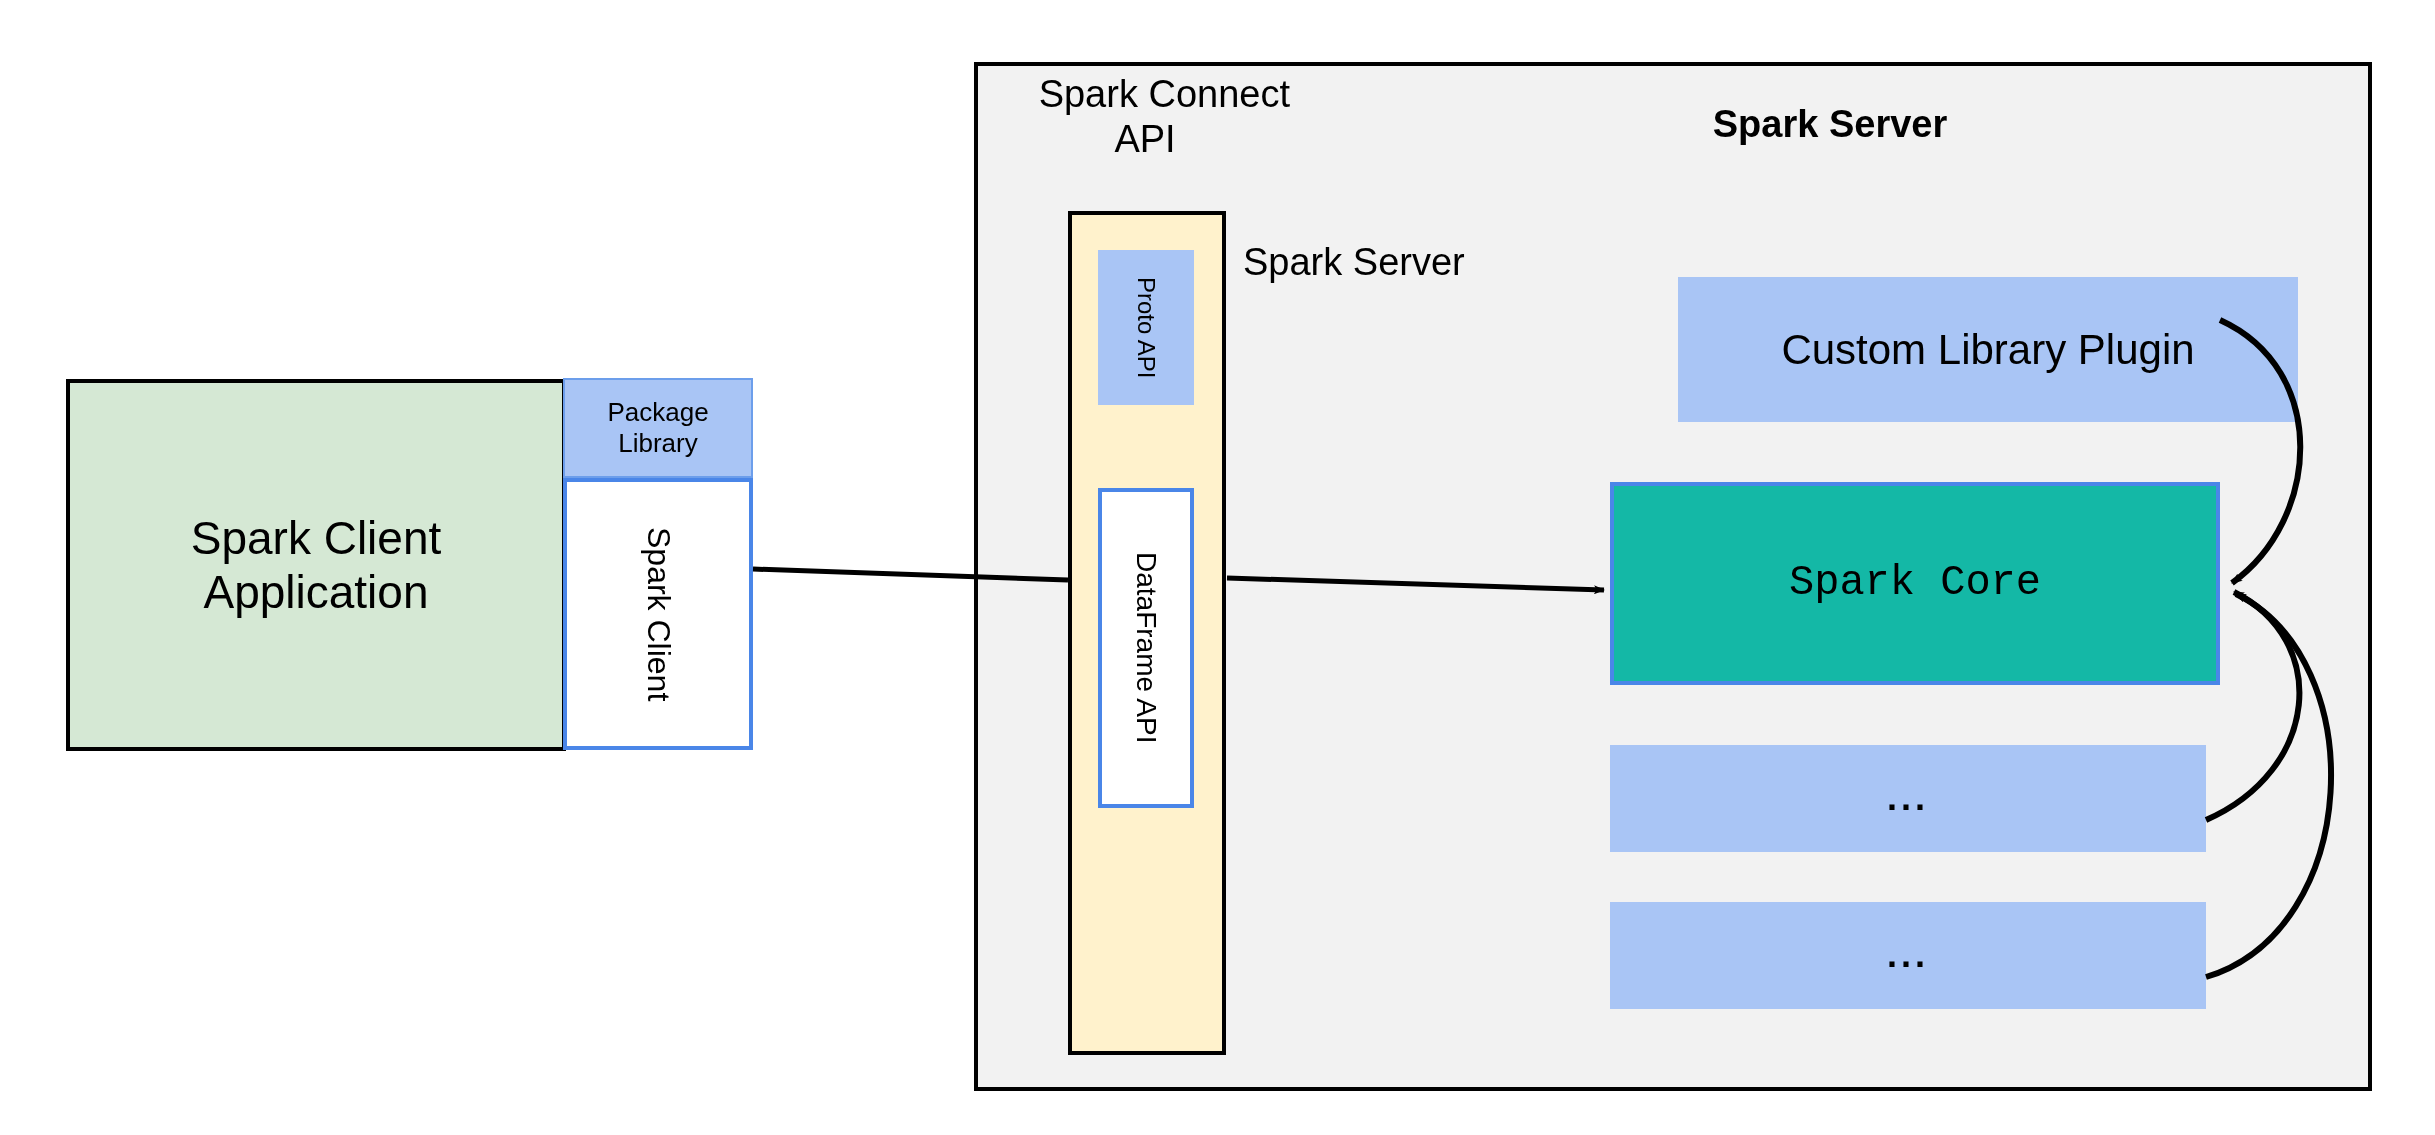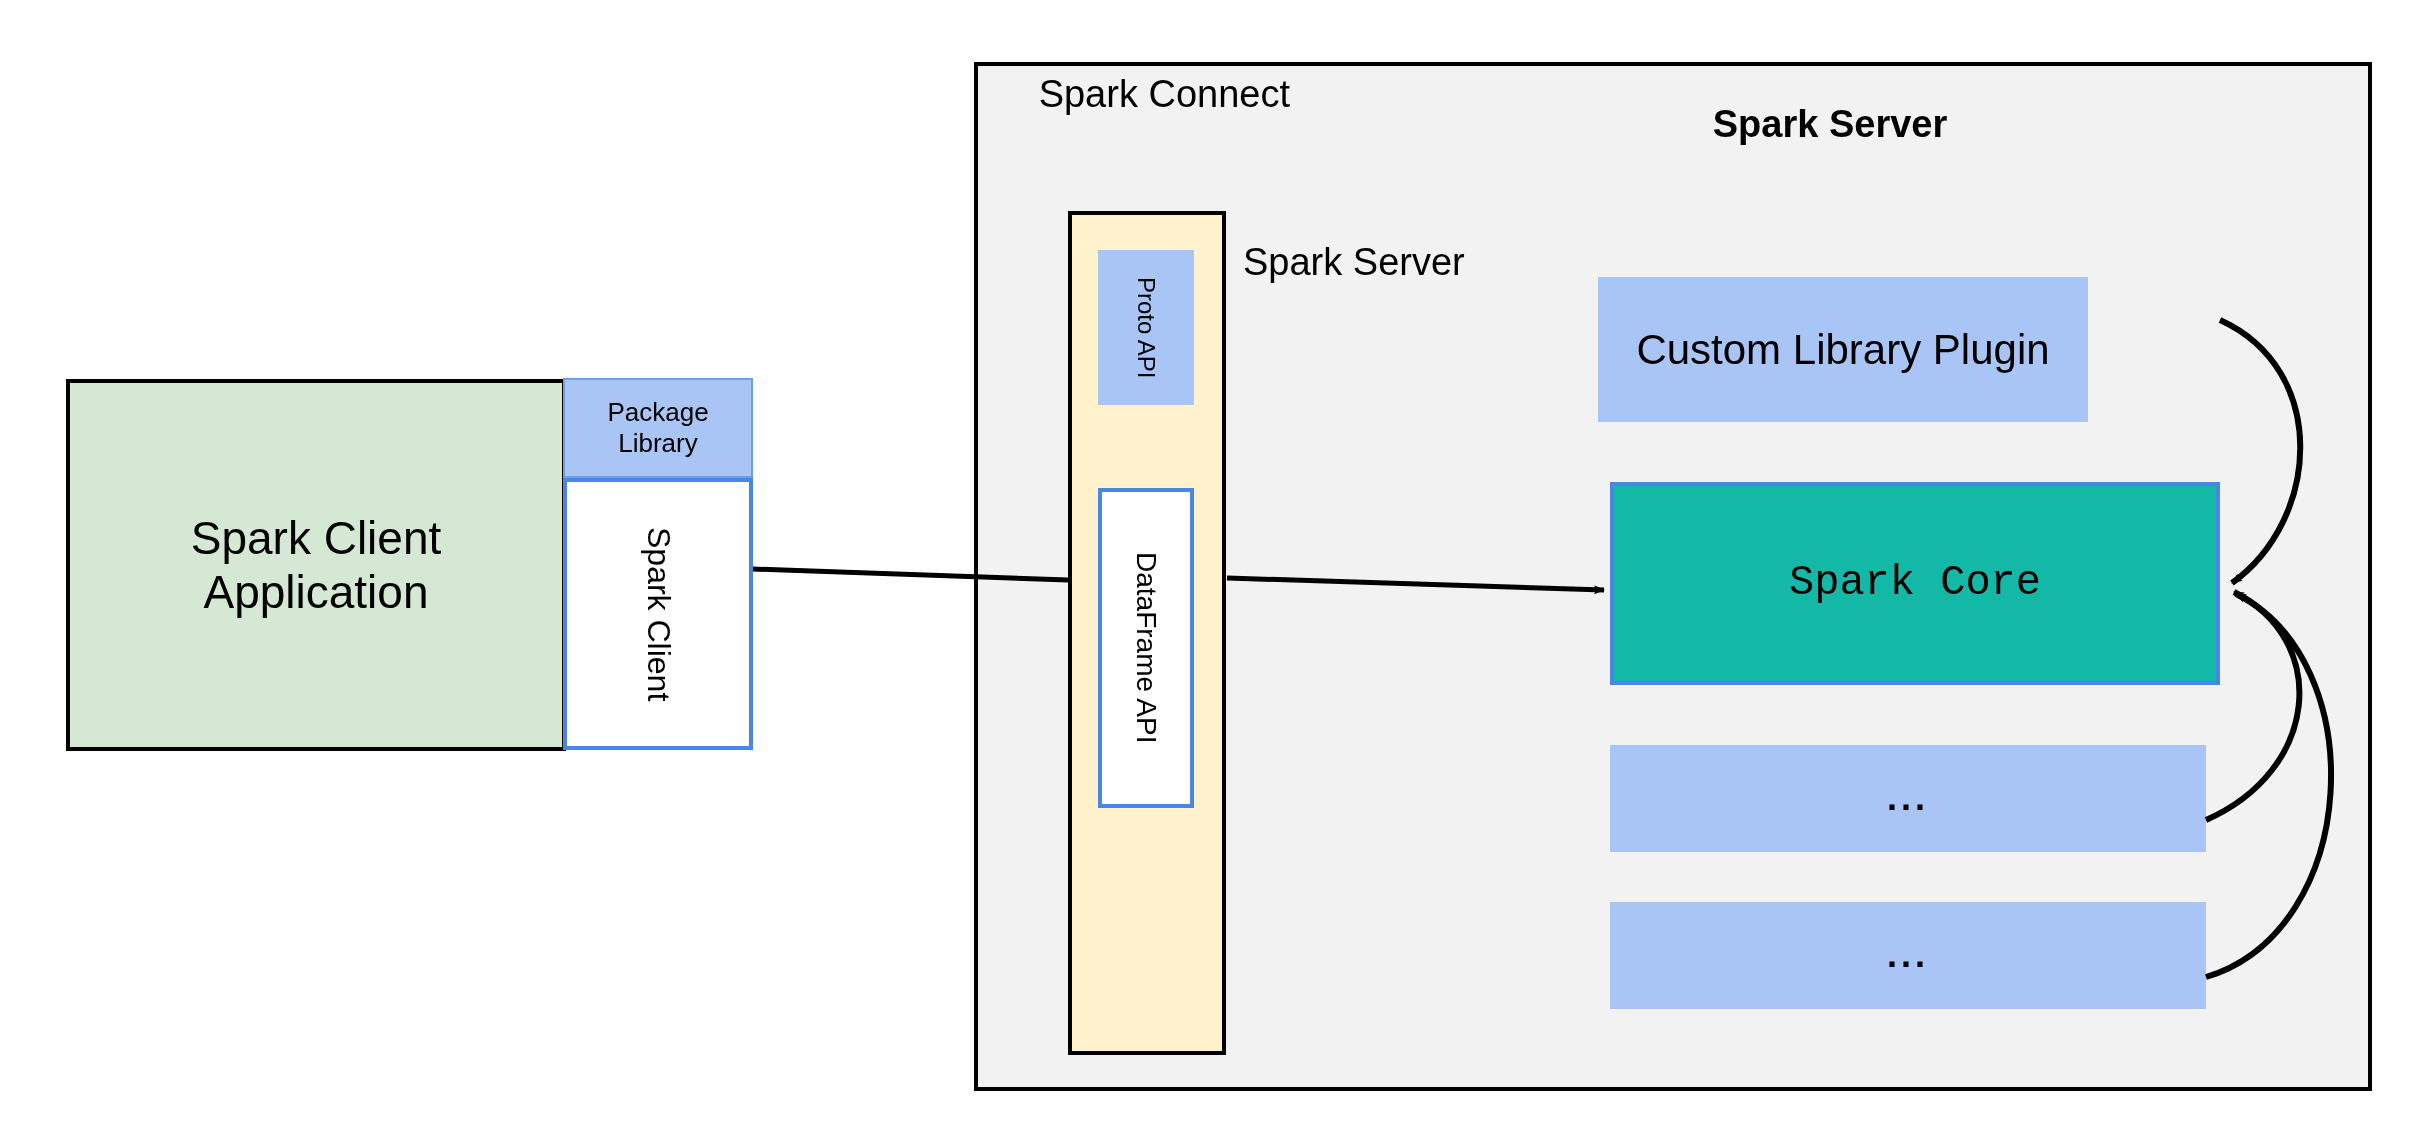--- a/index.html
+++ b/index.html
@@ -150,23 +150,23 @@
     width: 96px;
     height: 320px;
     background: #ffffff;
     border: 4px solid #4a86e8;
     font-size: 28px;
     z-index: 3;
   }
 
   
   #custom-library-plugin {
-    left: 1598px;
+    left: 1678px;
     top: 277px;
-    width: 490px;
+    width: 620px;
     height: 145px;
     background: #a9c5f5;
     font-size: 42px;
     z-index: 2;
   }
 
   #spark-core {
     left: 1610px;
     top: 482px;
     width: 610px;
@@ -233,20 +233,21 @@
       <div>Library</div>
     </div>
   </div>
 
   <div class="box" id="spark-client">
     <span class="vtext">Spark Client</span>
   </div>
 
   <div class="box" id="spark-connect-api-label">
     <span class="l1">Spark Connect</span>
+    <span class="l2">API</span>
   </div>
 
   <div class="box" id="spark-server-label">Spark Server</div>
 
   <div class="box" id="spark-server-library-label">
     <span>Spark Server</span>
   </div>
 
   <div class="box" id="connect-api-stack"></div>
 

